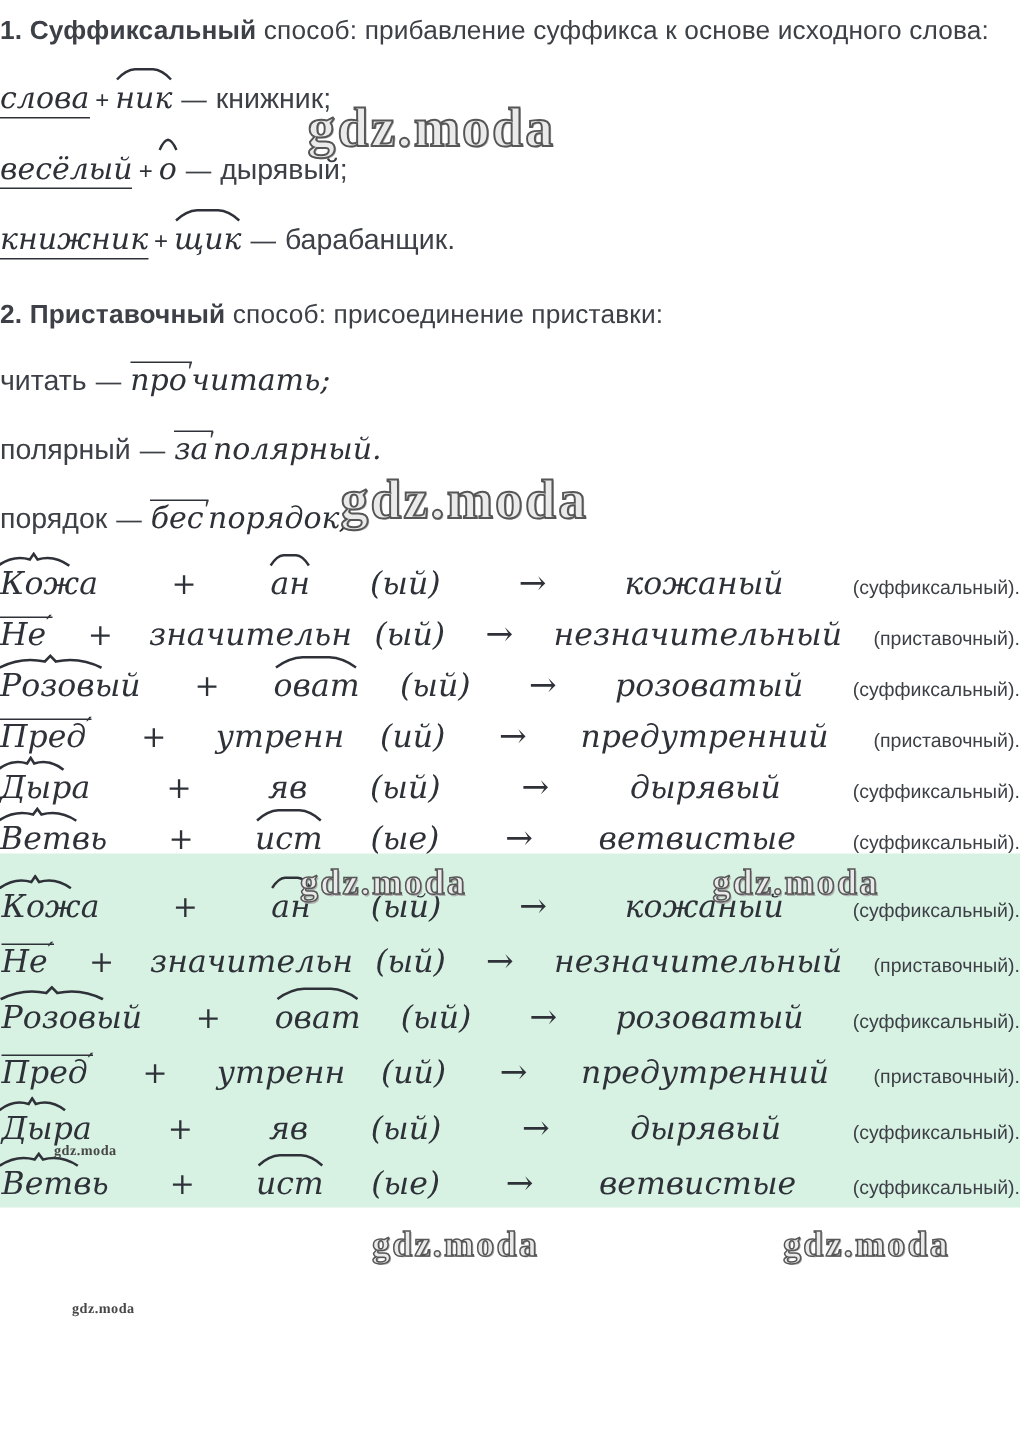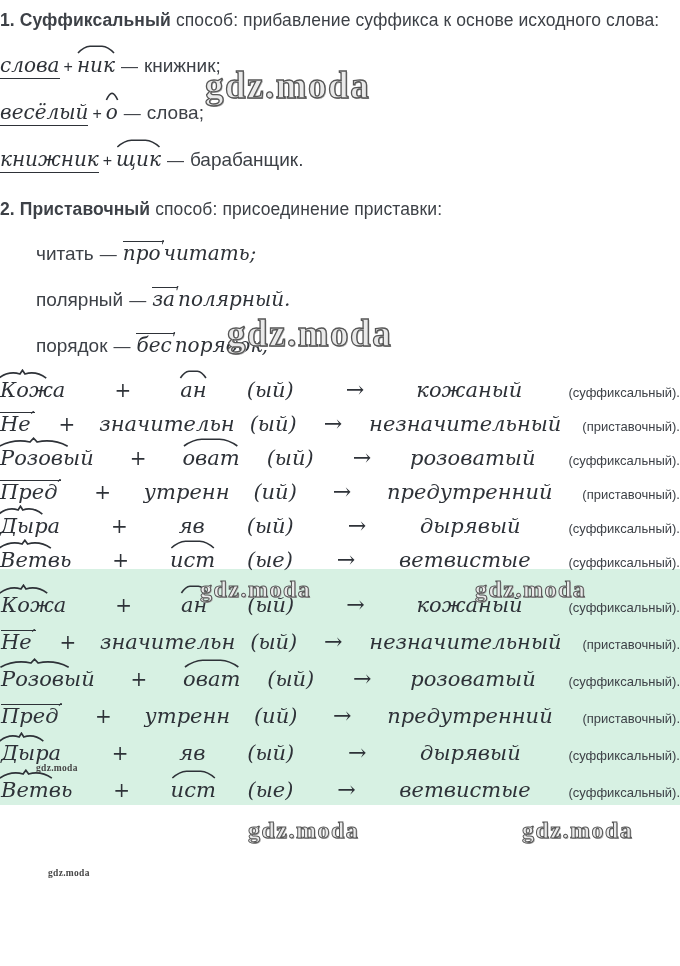--- a/index.html
+++ b/index.html
@@ -15,21 +15,21 @@
   .heading { font-size:17.5px; line-height:1.25; padding-top:10px; letter-spacing:.1px; }
   .heading .bold { font-weight:700; }
   .h2 { margin-top:26px; padding-top:0; }
 
   
   .it { font-family:"DejaVu Serif", serif; font-style:italic; color:#2e3238; }
   .sans { font-family:"Liberation Sans", sans-serif; color:#3d4147; }
 
   
   .line { margin-top:21px; height:26px; font-size:20px; white-space:nowrap; }
-  .s2 .line { margin-top:20px;margin-left:36px; }
+  .s2 .line { margin-top:20px; }
   .line .sans { font-size:19px; }
   .base-underlined { border-bottom:1.6px solid #2e3238; padding-bottom:1px; }
   .plus-sm { font-size:16px; margin:0 4px; color:#2e3238; }
   .dash { font-size:17px; margin:0 6px; color:#3d4147; }
 
   
   .overlined { border-top:1.6px solid #2e3238; padding-top:1px; display:inline-block; line-height:1; }
   .prime { font-style:italic; font-size:.8em; vertical-align:super; line-height:0; }
 
   
@@ -73,21 +73,21 @@
 
   <div class="s1">
     <div class="line">
       <span class="it base-underlined">слова</span><span class="plus-sm">+</span><span class="word-wrap it"><svg class="arc arc-suffix" viewBox="0 0 40 10" preserveAspectRatio="none">
             <path d="M2 9 Q 8 2.5 14 2.2 L 26 2.2 Q 32 2.5 38 9" fill="none" stroke="#2e3238" stroke-width="1.6" vector-effect="non-scaling-stroke"></path>
           </svg><span>ник</span></span><span class="dash">—</span><span class="sans">книжник;</span>
     </div>
     <div class="line">
       <span class="it base-underlined">весёлый</span><span class="plus-sm">+</span><span class="word-wrap it"><svg class="arc arc-suffix" viewBox="0 0 40 10" preserveAspectRatio="none">
             <path d="M4 9 Q 12 2.5 20 2.2 Q 28 2.5 36 9" fill="none" stroke="#2e3238" stroke-width="1.6" vector-effect="non-scaling-stroke"></path>
-          </svg><span>о</span></span><span class="dash">—</span><span class="sans">слова;</span>
+          </svg><span>о</span></span><span class="dash">—</span><span class="sans">дырявый;</span>
     </div>
     <div class="line">
       <span class="it base-underlined">книжник</span><span class="plus-sm">+</span><span class="word-wrap it"><svg class="arc arc-suffix" viewBox="0 0 40 10" preserveAspectRatio="none">
             <path d="M2 9 Q 8 2.5 14 2.2 L 26 2.2 Q 32 2.5 38 9" fill="none" stroke="#2e3238" stroke-width="1.6" vector-effect="non-scaling-stroke"></path>
           </svg><span>щик</span></span><span class="dash">—</span><span class="sans">барабанщик.</span>
     </div>
   </div>
 
   <div class="heading h2">
     <span class="bold">2. Приставочный</span><span> способ: присоединение приставки:</span>

